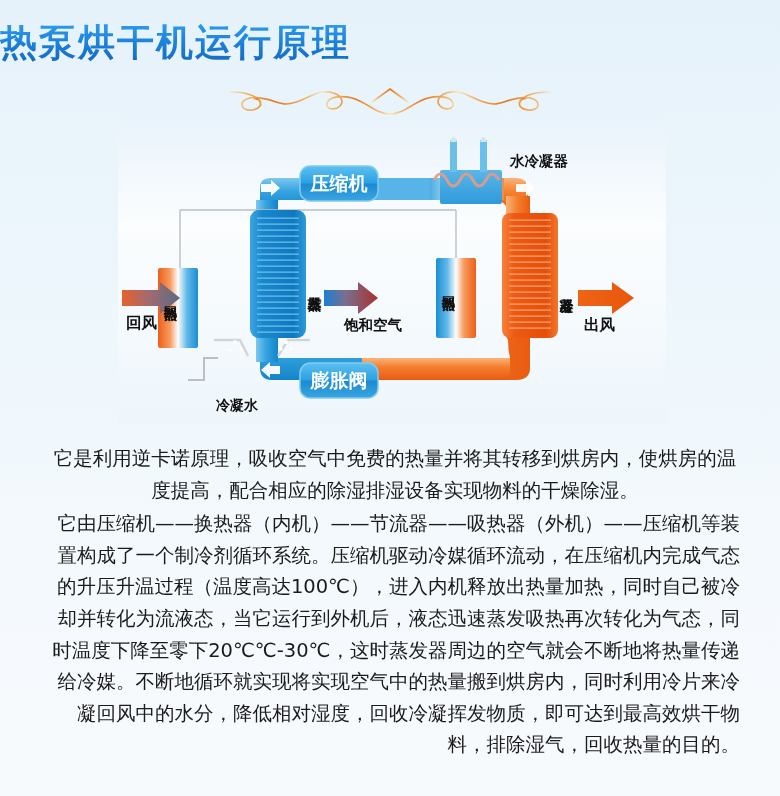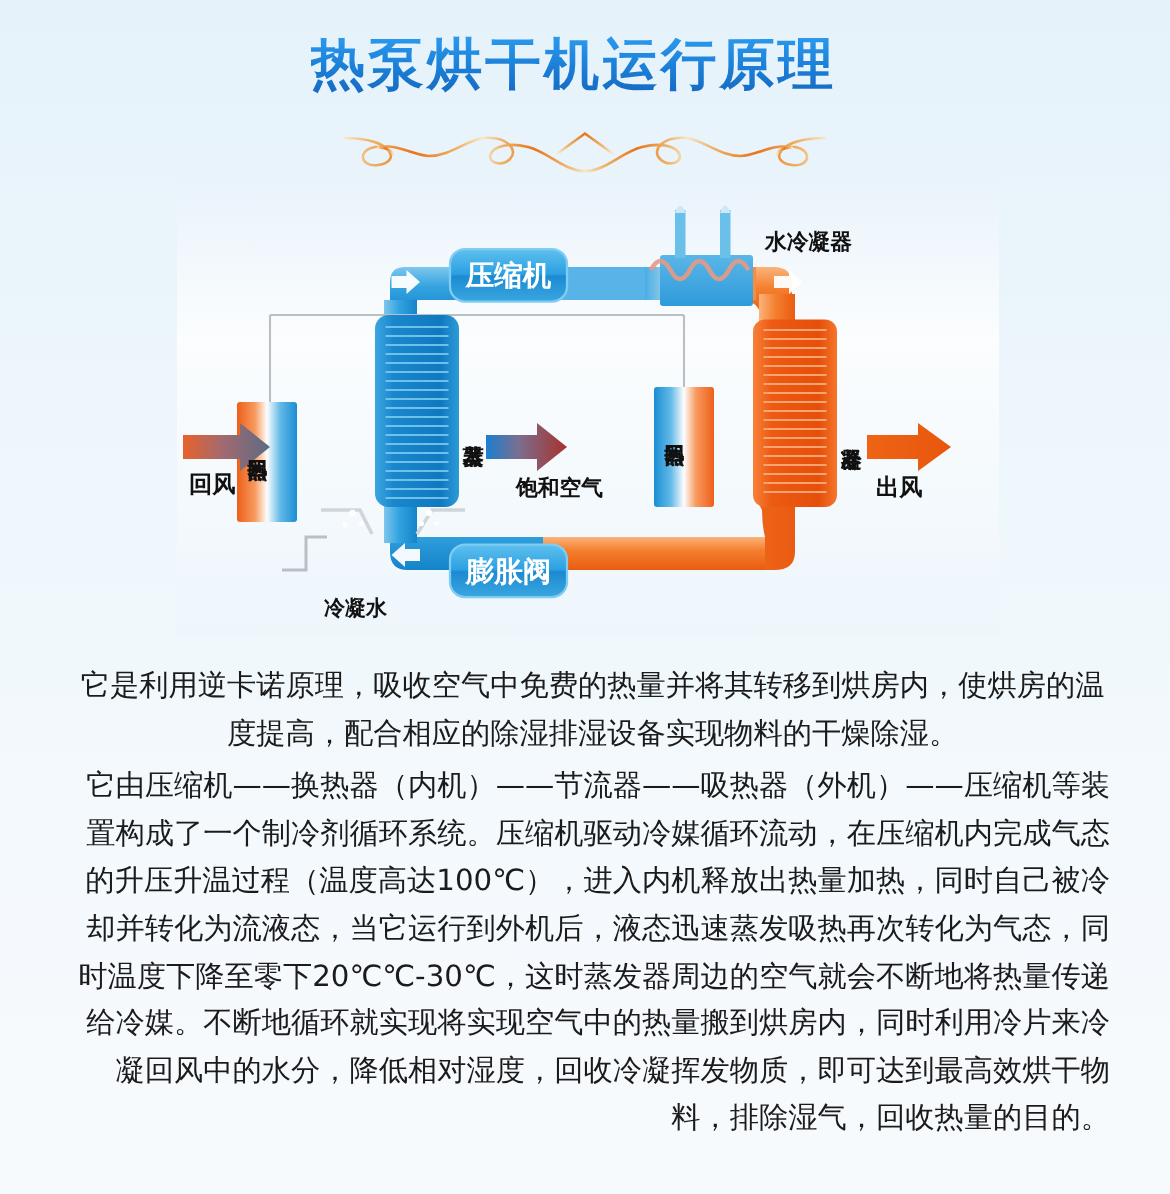--- a/index.html
+++ b/index.html
@@ -5,21 +5,21 @@
   html,body{margin:0;padding:0;}
   body{
     width:780px;height:796px;
     font-family:"DejaVu Sans","Liberation Sans",sans-serif;
     background:linear-gradient(180deg,#e6f2fa 0%,#e9f4fb 18%,#eef7fc 42%,#f4f9fd 70%,#f7fafd 100%);
     overflow:hidden;position:relative;
   }
   #page{position:absolute;inset:0;}
 
   
-  .title-wrap{position:absolute;left:0;top:18px;width:764px;text-align:center;}
+  .title-wrap{position:absolute;left:0;top:18px;width:764px;text-align:left;}
   .title{
     font-size:37px;font-weight:bold;letter-spacing:2px;
     color:#1c8ae6;
     background:linear-gradient(180deg,#2e9ef0 0%,#1b7fd8 55%,#1569bf 100%);
     -webkit-background-clip:text;background-clip:text;
     -webkit-text-fill-color:transparent;
     font-family:"DejaVu Sans","Liberation Sans",sans-serif;
   }
   .flourish{position:absolute;left:0;top:82px;width:780px;height:44px;}
 
@@ -28,21 +28,21 @@
   .diagram svg{display:block;}
 
   
   .body-text{
     position:absolute;left:50px;top:443px;width:690px;
     font-size:19.5px;line-height:31.6px;color:#1b1b1b;
     font-family:"DejaVu Sans","Liberation Sans",sans-serif;
   }
   .para{margin:0;text-align:center;text-justify:inter-ideograph;}
   .para + .para{margin-top:2px;text-align:right;}
-  .para.p1{letter-spacing:0px;font-family:Liberation Mono, monospace;}
+  .para.p1{letter-spacing:0px;}
   .para.p2{letter-spacing:0px;}
 </style>
 </head>
 <body>
 
 <div id="page">
 
   <div class="title-wrap">
     <span class="title">热泵烘干机运行原理</span>
   </div>

